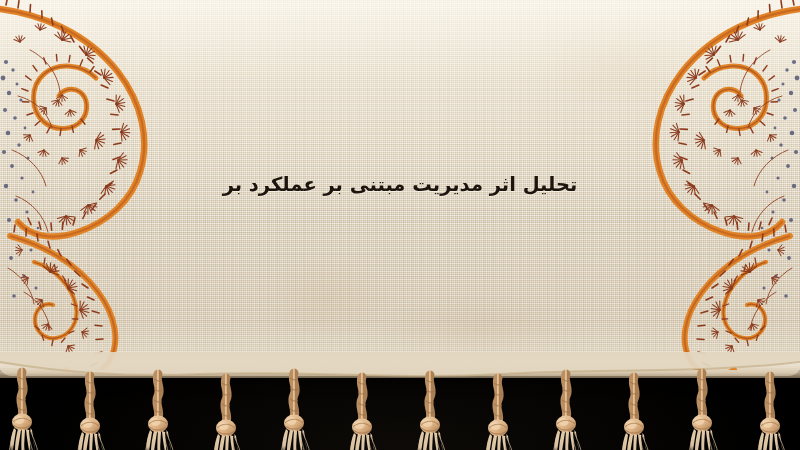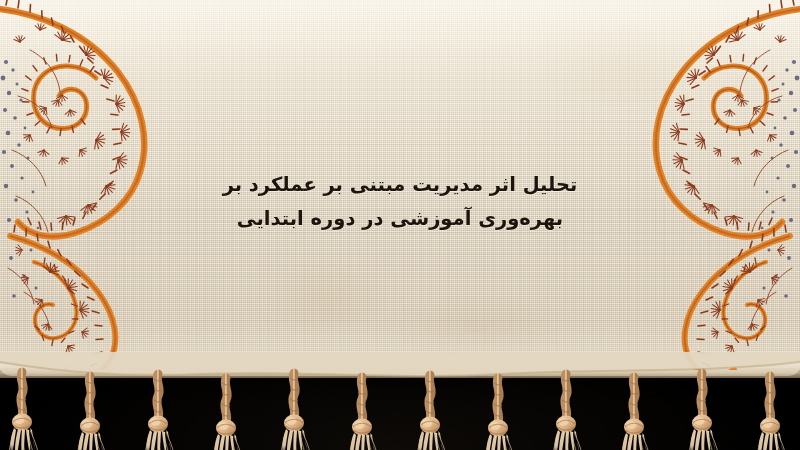--- a/index.html
+++ b/index.html
@@ -724,16 +724,15 @@
           <use href="#tassel"></use>
         </g>
       <g transform="translate(770,24)">
           <use href="#tassel"></use>
         </g>
     </g>
   </svg>
 
   <div class="title-block">
     <div class="title-line">تحلیل اثر مدیریت مبتنی بر عملکرد بر</div>
-    <div class="title-line">بهره‌وری آموزشی در دوره ابتدایی</div>
   </div>
 
 </div>
 
 </body></html>

